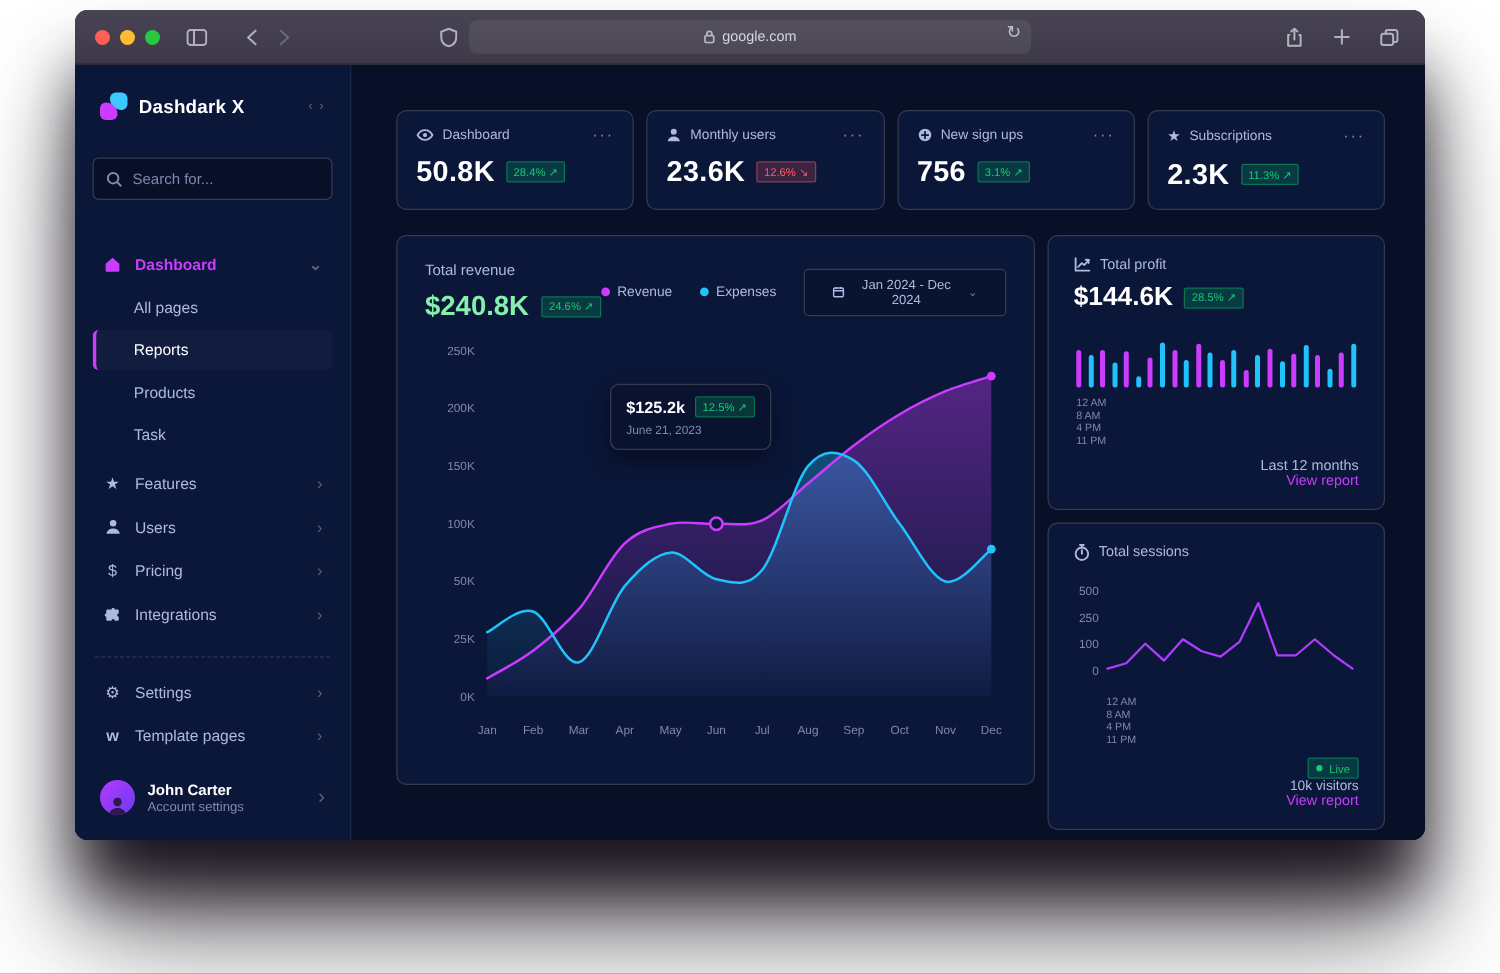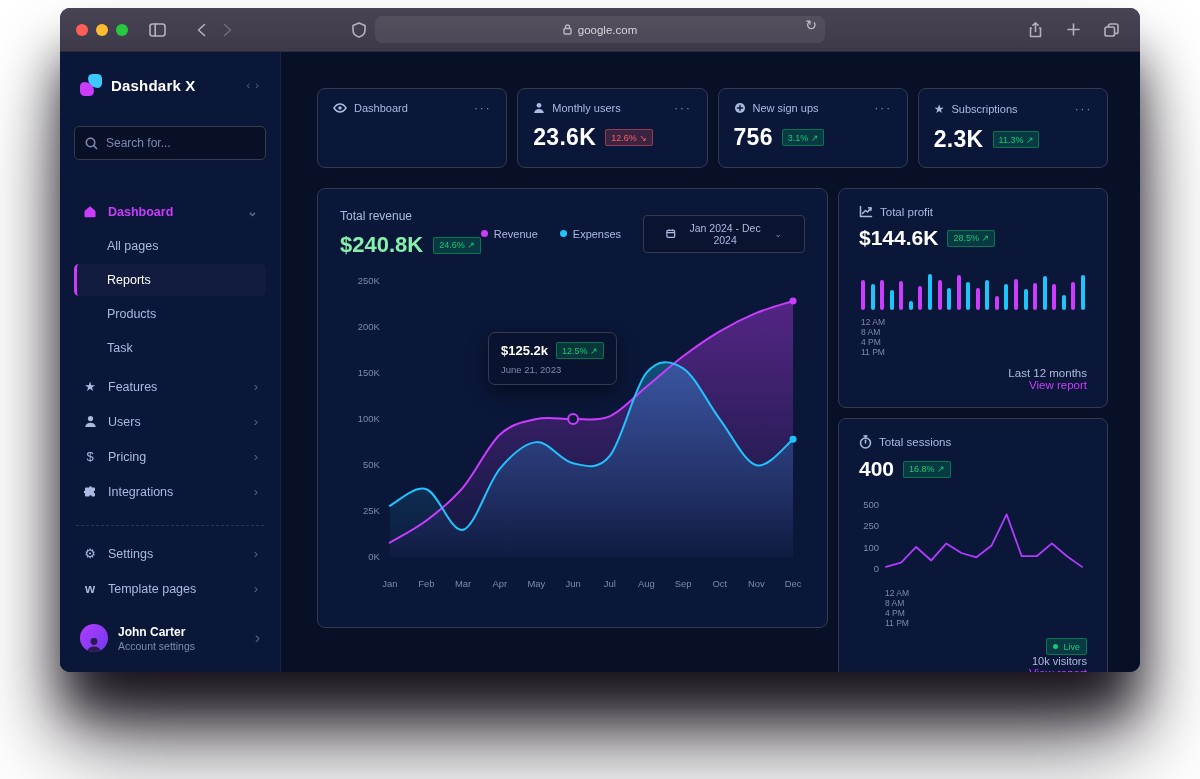--- a/index.html
+++ b/index.html
@@ -99,21 +99,21 @@
   .rev-controls { margin-left:auto; display:flex; align-items:center; gap:22px; }
   .legend-item { display:flex; align-items:center; gap:6px; font-size:11px; color:#AEB9E1; cursor:pointer; }
   .dot { width:7px; height:7px; border-radius:50%; }
   .period-select { display:flex; align-items:center; gap:7px; background:#0A1330; border:1px solid #343B4F;
     border-radius:4px; padding:6px 22px; font-size:10.5px; color:#AEB9E1; cursor:pointer; font-family:inherit; }
   .period-select svg { stroke:#AEB9E1; fill:none; stroke-width:1.4; }
   .period-select .dd { font-size:9px; color:#7E89AC; }
   .rev-chart { position:relative; margin-top:8px; }
   .rev-chart svg { display:block; width:100%; }
   .tick { fill:#7E89AC; font-size:9.5px; font-family:"Liberation Sans",sans-serif; }
-  .tooltip { position:absolute; left:148px; top:66px; background:rgba(10,19,48,.92); border:1px solid #343B4F;
+  .tooltip { position:absolute; left:148px; top:41px; background:rgba(10,19,48,.92); border:1px solid #343B4F;
     border-radius:7px; padding:9px 12px; box-shadow:0 8px 20px rgba(0,0,0,.45); }
   .tt-row { display:flex; align-items:center; gap:8px; }
   .tt-val { color:#fff; font-size:13px; font-weight:bold; }
   .tt-date { font-size:9.5px; color:#7E89AC; margin-top:5px; }
 
   .right-col { width:270px; display:flex; flex-direction:column; gap:10px; flex-shrink:0; }
   .panel { padding:16px 20px; display:flex; flex-direction:column; }
   .profit-card { height:220px; }
   .sessions-card { flex:1; }
   .panel-top { display:flex; align-items:center; gap:7px; font-size:11.5px; color:#AEB9E1; }
@@ -299,20 +299,24 @@
       <div class="stats-row">
         <div class="card stat-card">
           <div class="stat-top">
             <svg width="14" height="10" viewBox="0 0 14 10">
                 <path d="M1 5c1.6-2.6 3.6-3.9 6-3.9S11.4 2.4 13 5c-1.6 2.6-3.6 3.9-6 3.9S2.6 7.6 1 5z"></path>
                 <circle cx="7" cy="5" r="1.7" fill="currentColor" stroke="none"></circle>
               </svg>
             <span>Dashboard</span>
             <button class="menu-dots">···</button>
           </div>
+          <div class="stat-val-row">
+            <span class="stat-val">50.8K</span>
+            <span class="badge up">28.4% ↗</span>
+          </div>
         </div>
         <div class="card stat-card">
           <div class="stat-top">
             <svg width="12" height="12" viewBox="0 0 13 13">
                 <circle cx="6.5" cy="3.6" r="2.6" fill="currentColor" stroke="none"></circle>
                 <path d="M1.2 12c.5-3 2.7-4.3 5.3-4.3S11.3 9 11.8 12z" fill="currentColor" stroke="none"></path>
               </svg>
             <span>Monthly users</span>
             <button class="menu-dots">···</button>
           </div>
@@ -486,24 +490,20 @@
           <section class="card panel sessions-card">
             <div class="panel-top">
               <svg width="13" height="14" viewBox="0 0 13 14">
                   <circle cx="6.5" cy="8" r="5"></circle>
                   <line x1="6.5" y1="8" x2="6.5" y2="5.2"></line>
                   <line x1="5" y1="1" x2="8" y2="1"></line>
                   <line x1="6.5" y1="1" x2="6.5" y2="3"></line>
                 </svg>
               <span>Total sessions</span>
             </div>
-            <div class="panel-val-row">
-              <span class="panel-val">400</span>
-              <span class="badge up">16.8% ↗</span>
-            </div>
             <div class="sess-chart">
               <svg id="sess-svg" viewBox="0 0 226 84" height="84">
                   <text x="19" y="11" text-anchor="end" class="tick" font-size="8">500</text>
                   <text x="19" y="32.33333333333333" text-anchor="end" class="tick" font-size="8">250</text>
                   <text x="19" y="53.666666666666664" text-anchor="end" class="tick" font-size="8">100</text>
                   <text x="19" y="75" text-anchor="end" class="tick" font-size="8">0</text>
                   <path d="M26,69.86666666666666 L41.07692307692308,65.6 L56.15384615384615,49.955555555555556 L71.23076923076923,63.46666666666667 L86.3076923076923,46.4 L101.38461538461539,56 L116.46153846153847,60.266666666666666 L131.53846153846155,48.53333333333333 L146.6153846153846,17.386666666666667 L161.69230769230768,59.199999999999996 L176.76923076923077,59.199999999999996 L191.84615384615384,46.4 L206.92307692307693,59.199999999999996 L222,69.86666666666666" fill="none" stroke="#B13BFF" stroke-width="1.8" stroke-linejoin="round" stroke-linecap="round"></path>
                 </svg>
               <div class="axis-row" style="padding-left:26px;">
                 <span>12 AM</span>

